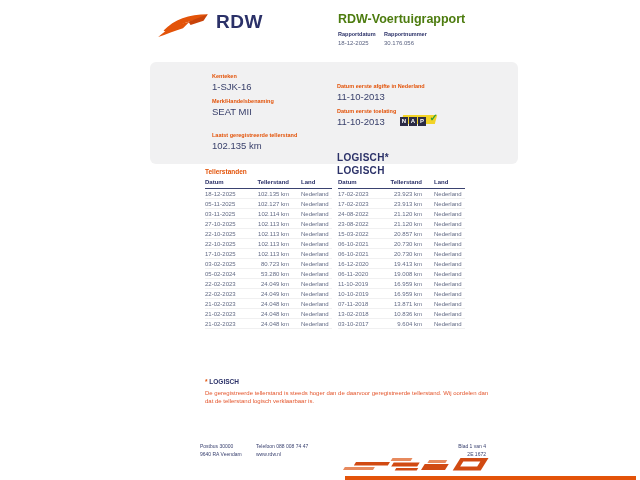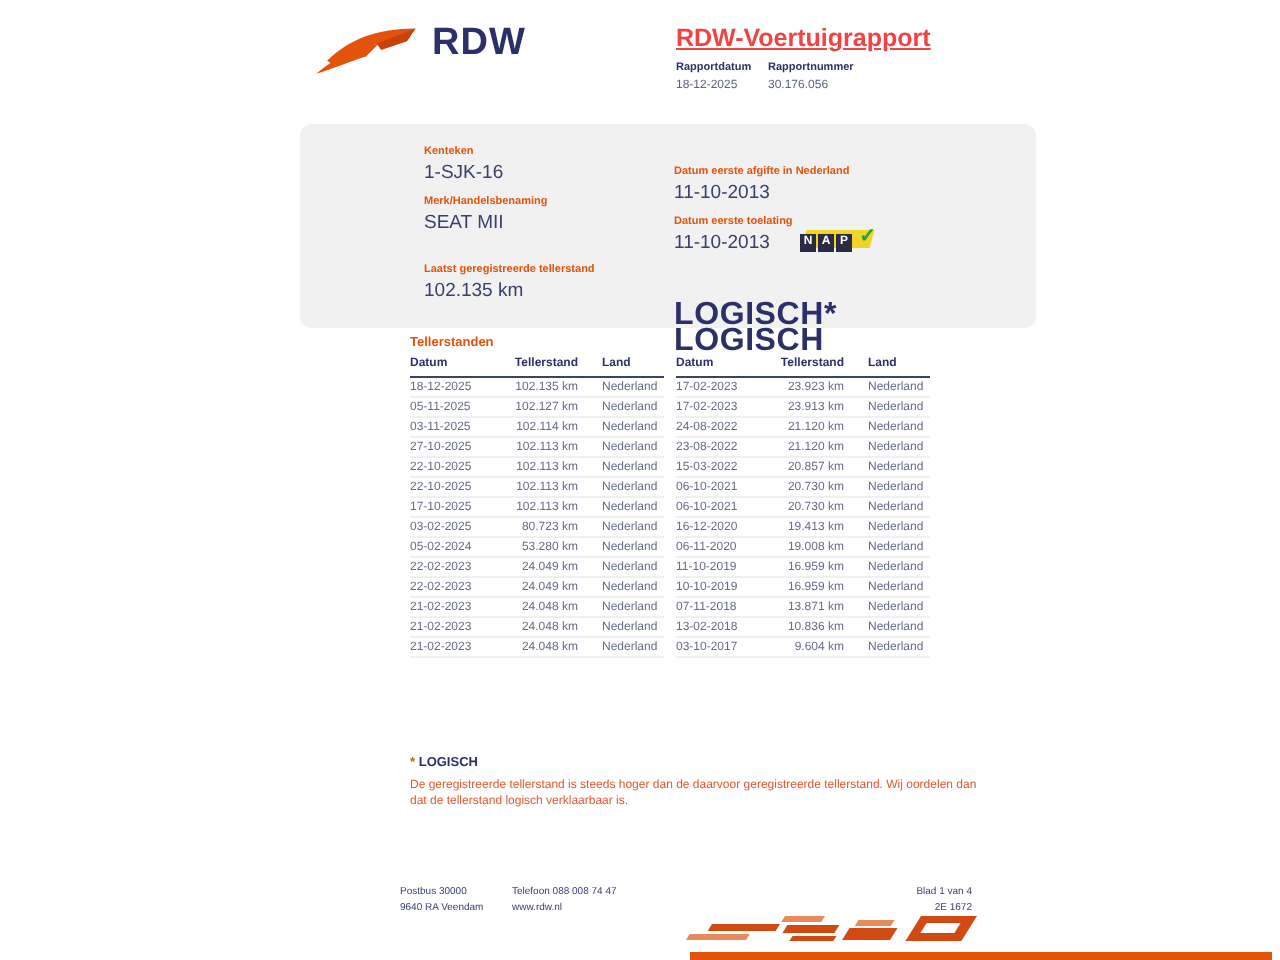--- a/index.html
+++ b/index.html
@@ -3,34 +3,34 @@
 <meta charset="utf-8">
 <style>
   html,body{margin:0;padding:0;background:#fff;}
   .page{position:relative;width:640px;height:480px;background:#ffffff;overflow:hidden;
         font-family:"Liberation Sans",sans-serif;}
 
   
   .logo-wrap{position:absolute;left:156px;top:8px;display:flex;align-items:flex-start;}
   .logo-svg{width:54px;height:34px;}
   .logo-text{font-size:19px;font-weight:bold;color:#2b3168;letter-spacing:.5px;margin-left:6px;margin-top:3px;}
-  .report-title{position:absolute;left:338px;top:12px;font-size:12.5px;font-weight:bold;color:#ef4444;text-decoration:underline;}
+  .report-title{position:absolute;left:338px;top:12px;font-size:12.5px;font-weight:bold;color:#4d7c0f;}
   .report-meta{position:absolute;left:338px;top:31px;display:flex;}
   .meta-col1{width:46px;}
   .meta-label{font-size:5.5px;font-weight:bold;color:#2b3168;}
   .meta-value{font-size:6px;color:#5a6280;margin-top:3px;}
 
   
   .summary{position:absolute;left:150px;top:62px;width:368px;height:102px;background:#f1f1f2;border-radius:6px;}
   .sum-left{position:absolute;left:62px;top:11px;}
   .sum-right{position:absolute;left:187px;top:21px;}
   .f-label{font-size:5.5px;font-weight:bold;color:#e35309;margin-bottom:2px;}
   .f-value{font-size:9.5px;color:#39406b;margin-bottom:6px;}
   .gap-top{margin-top:15px;}
-  .oordeel{font-size:16px;font-weight:bold;color:#2b3168;line-height:12.5px;letter-spacing:.3px;margin-top:25px;}
+  .oordeel{font-size:10px;font-weight:bold;color:#2b3168;line-height:12.5px;letter-spacing:.3px;margin-top:25px;}
   .nap{position:absolute;left:250px;top:47px;width:38px;height:17px;}
   .nap-yellow{position:absolute;left:2px;top:6px;width:34px;height:9px;background:#f2d327;transform:skewX(-15deg);}
   .nap-sq{position:relative;display:inline-block;width:8px;height:9px;background:#2b2b45;color:#fff;
           font-size:6px;font-weight:bold;text-align:center;line-height:9px;margin-right:1px;}
   .nap-check{position:absolute;right:0;top:3px;color:#2e9e3a;font-size:10px;font-weight:bold;}
 
   
   .table-title{position:absolute;left:205px;top:168px;font-size:6.5px;font-weight:bold;color:#e35309;}
   .mtable{position:absolute;top:179px;width:127px;}
   .mtable.left{left:205px;}

